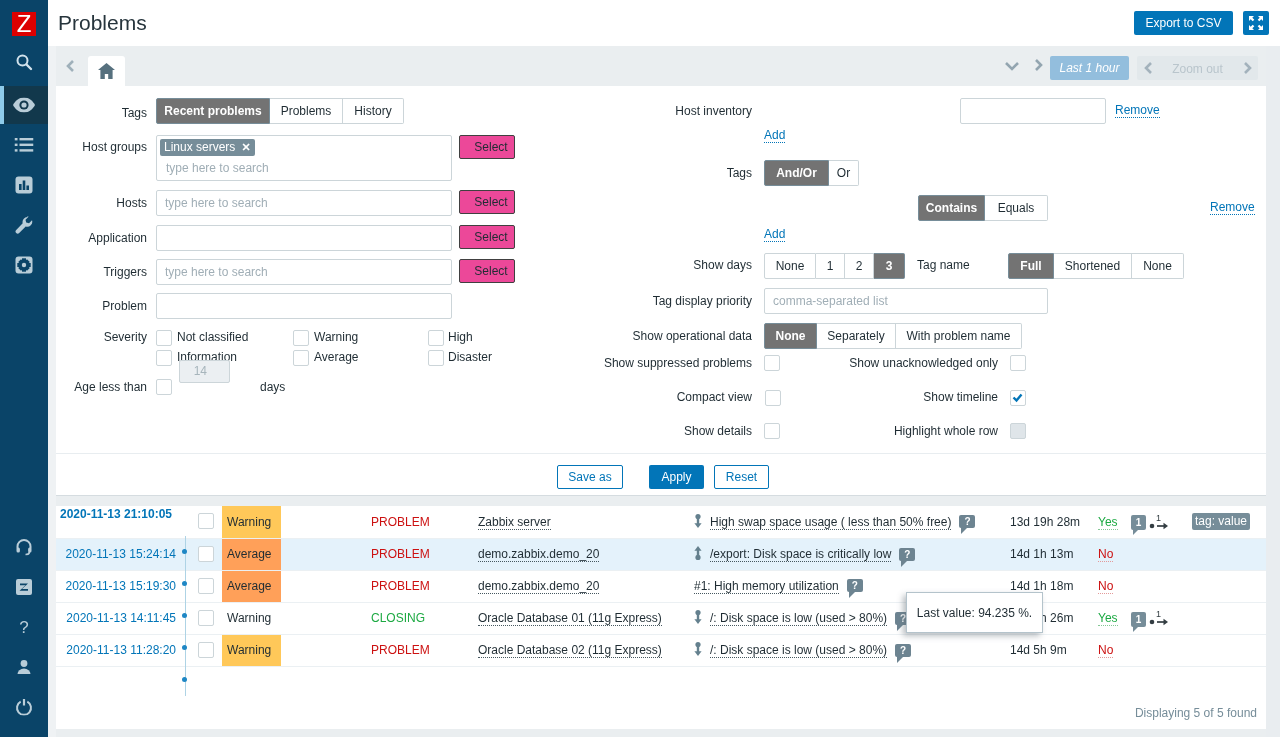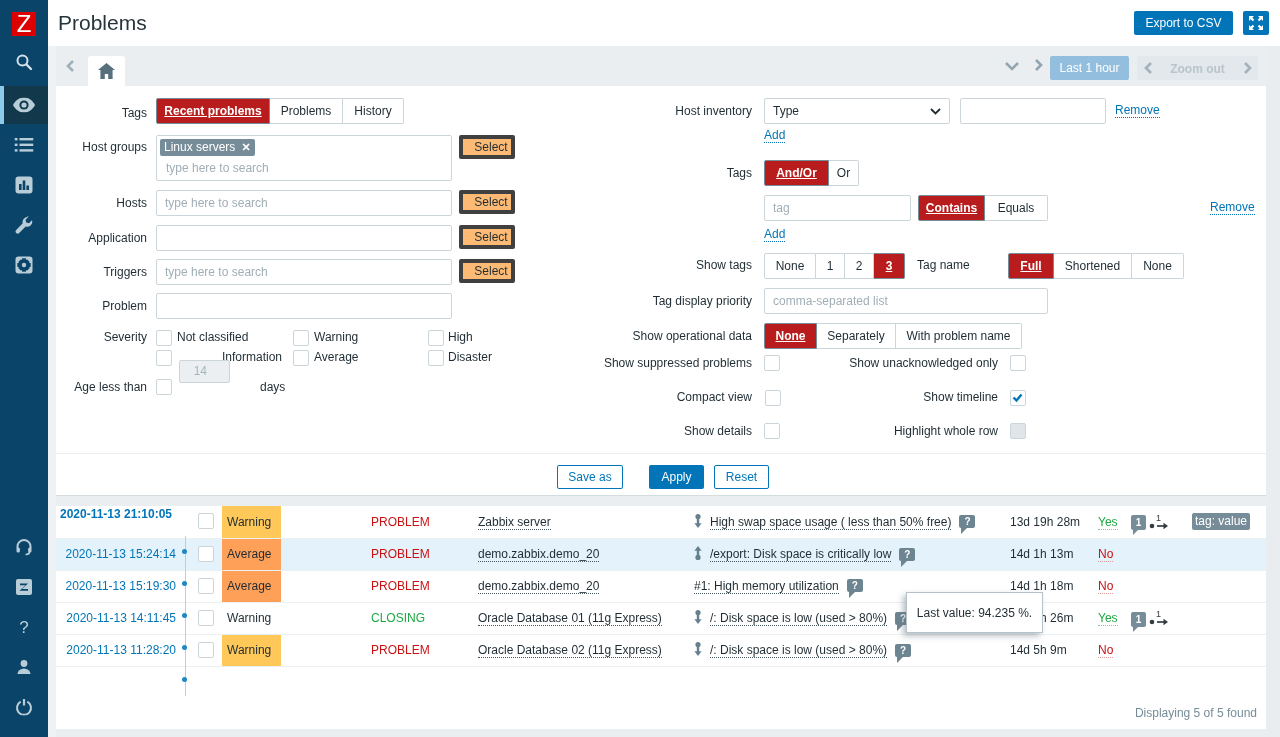--- a/index.html
+++ b/index.html
@@ -11,44 +11,44 @@
 #logo { position:absolute; left:12px; top:12px; width:24px; height:24px; background:#dd0000;
   color:#fff; font-weight:normal; font-size:24px; line-height:23px; text-align:center; }
 .navitem { position:absolute; left:0; width:48px; height:40px; }
 .navitem svg { position:absolute; left:50%; top:50%; transform:translate(-50%,-50%); }
 .navitem.active { background:#12384c; border-left:4px solid #8ecbea; height:38px; margin-top:2px; }
 
 #h1 { position:absolute; left:58px; top:11px; font-size:21px; color:#26343c; }
 .btn { position:absolute; border-radius:2px; font-size:12px; display:flex; align-items:center;
   justify-content:center; white-space:nowrap; }
 .btn.blue { background:#0275b8; color:#fff; }
-.btn.grey { background:#fdba74; border:4px solid #404040; color:#1f2c33;padding-left:8px; }
+.btn.grey { background:#ec4899; border:1px solid #404040; color:#1f2c33;padding-left:8px; }
 .btn.blu2 { background:#fff; border:1px solid #0275b8; color:#0275b8; }
 
 #tabstrip { position:absolute; left:56px; top:46px; width:1210px; height:40px; background:#eaeef0; }
 #hometab { position:absolute; left:32px; top:10px; width:37px; height:30px; background:#fff;
   border-radius:3px 3px 0 0; }
-#zoomgroup { position:absolute; right:8px; top:10px; width:121px; height:24px; background:#e2e8eb; border-radius:2px;font-weight:bold; }
+#zoomgroup { position:absolute; right:8px; top:10px; width:121px; height:24px; background:#e2e8eb; border-radius:2px; }
 #pill { position:absolute; right:137px; top:10px; width:79px; height:24px; background:#93bedd;
-  color:#fff; border-radius:2px; display:flex; align-items:center; justify-content:center; }
+  color:#fff; border-radius:2px; display:flex; align-items:center; justify-content:center;font-style:italic; }
 
 #filter { position:absolute; left:56px; top:86px; width:1210px; height:410px; background:#fff;
   border-bottom:1px solid #d5dce0; }
 #filter .sep { position:absolute; left:0; top:367px; width:1210px; height:1px; background:#e8edf0; }
 .lbl { position:absolute; height:14px; line-height:14px; white-space:nowrap; }
 .lbl.r { transform:translateX(-100%); }
 .inp { position:absolute; background:#fff; border:1px solid #ccd5d9; border-radius:2px;
   line-height:24px; padding:0 8px; white-space:nowrap; }
 .ph { color:#a0aeb6; }
 .seg { position:absolute; display:flex; height:26px; }
 .seg span { display:flex; align-items:center; justify-content:center; background:#fff;
   border:1px solid #ccd5d9; border-left:none; white-space:nowrap; }
 .seg span:first-child { border-left:1px solid #ccd5d9; border-radius:2px 0 0 2px; }
 .seg span:last-child { border-radius:0 2px 2px 0; }
-.seg span.on { background:#b91c1c; border-color:#768d99; color:#fff; font-weight:bold;text-decoration:underline; }
+.seg span.on { background:#737373; border-color:#768d99; color:#fff; font-weight:bold; }
 .cb { position:absolute; width:16px; height:16px; background:#fff; border:1px solid #ccd5d9; border-radius:2px; }
 .cb.dis { background:#dfe5e9; }
 .link { position:absolute; color:#0275b8; line-height:13px; border-bottom:1px dotted #0275b8; white-space:nowrap; }
 .chip { background:#768d99; color:#fff; font-weight:bold; border-radius:2px; }
 
 #tbl { position:absolute; left:56px; top:506px; width:1210px; border-collapse:collapse; table-layout:fixed; }
 #tbl th { font-weight:normal; color:#768d99; text-align:left; padding:0 0 0 5px; height:29px;
   border-bottom:2px solid #dde4e8; white-space:nowrap; overflow:hidden; }
 #tbl td { padding:0 0 0 5px; height:32px; border-bottom:1px solid #ebf0f3; white-space:nowrap; overflow:visible; }
 #tbl .blue { color:#0275b8; }
@@ -243,55 +243,49 @@
   <div class="inp" style="left:100px; top:207px; width:296px; height:26px;"></div>
 
   <div class="lbl r" style="left:91px; top:244px;">Severity</div>
   <div class="cb" style="left:100px; top:244px;"></div>
     <div class="lbl" style="left:121px; top:244px;">Not classified</div>
   <div class="cb" style="left:237px; top:244px;"></div>
     <div class="lbl" style="left:258px; top:244px;">Warning</div>
   <div class="cb" style="left:372px; top:244px;"></div>
     <div class="lbl" style="left:392px; top:244px;">High</div>
   <div class="cb" style="left:100px; top:264px;"></div>
-    <div class="lbl" style="left:121px; top:264px;margin-left:45px;">Information</div>
+    <div class="lbl" style="left:121px; top:264px;">Information</div>
   <div class="cb" style="left:237px; top:264px;"></div>
     <div class="lbl" style="left:258px; top:264px;">Average</div>
   <div class="cb" style="left:372px; top:264px;"></div>
     <div class="lbl" style="left:392px; top:264px;">Disaster</div>
 
   <div class="lbl r" style="left:91px; top:294px;">Age less than</div>
   <div class="cb" style="left:100px; top:293px;"></div>
   <div class="inp" style="left:123px; top:274px; width:51px; height:23px; background:#ebeff2; border-color:#ccd5d9; color:#a7b5bc; text-align:right; padding-right:22px; line-height:21px;">14</div>
   <div class="lbl" style="left:204px; top:294px;">days</div>
 
   <div class="lbl r" style="left:696px; top:18px;">Host inventory</div>
-  <div class="inp" style="left:708px; top:12px; width:186px; height:26px;">Type
-    <svg class="abs" style="right:8px; top:9px;" width="11" height="7" viewBox="0 0 11 7">
-        <polyline points="1,1 5.5,5.5 10,1" fill="none" stroke="#1f2c33" stroke-width="1.8"></polyline>
-      </svg>
-  </div>
   <div class="inp" style="left:904px; top:12px; width:146px; height:26px;"></div>
   <div class="link" style="left:1059px; top:18px;">Remove</div>
   <div class="link" style="left:708px; top:43px;">Add</div>
 
   <div class="lbl r" style="left:696px; top:80px;">Tags</div>
   <div class="seg" style="left:708px; top:74px;">
     <span class="on" style="width:65px;">And/Or</span>
       <span style="width:30px;">Or</span>
   </div>
-  <div class="inp ph" style="left:708px; top:109px; width:147px; height:26px;">tag</div>
   <div class="seg" style="left:862px; top:109px;">
     <span class="on" style="width:67px;">Contains</span>
       <span style="width:63px;">Equals</span>
   </div>
   <div class="link" style="left:1154px; top:115px;">Remove</div>
   <div class="link" style="left:708px; top:142px;">Add</div>
 
-  <div class="lbl r" style="left:696px; top:172px;">Show tags</div>
+  <div class="lbl r" style="left:696px; top:172px;">Show days</div>
   <div class="seg" style="left:708px; top:167px;">
     <span style="width:52px;">None</span>
       <span style="width:29px;">1</span>
       <span style="width:29px;">2</span>
       <span class="on" style="width:31px;">3</span>
   </div>
   <div class="lbl" style="left:861px; top:172px;">Tag name</div>
   <div class="seg" style="left:920px; top:167px;margin-left:32px;">
     <span class="on" style="width:46px;">Full</span>
       <span style="width:78px;">Shortened</span>

